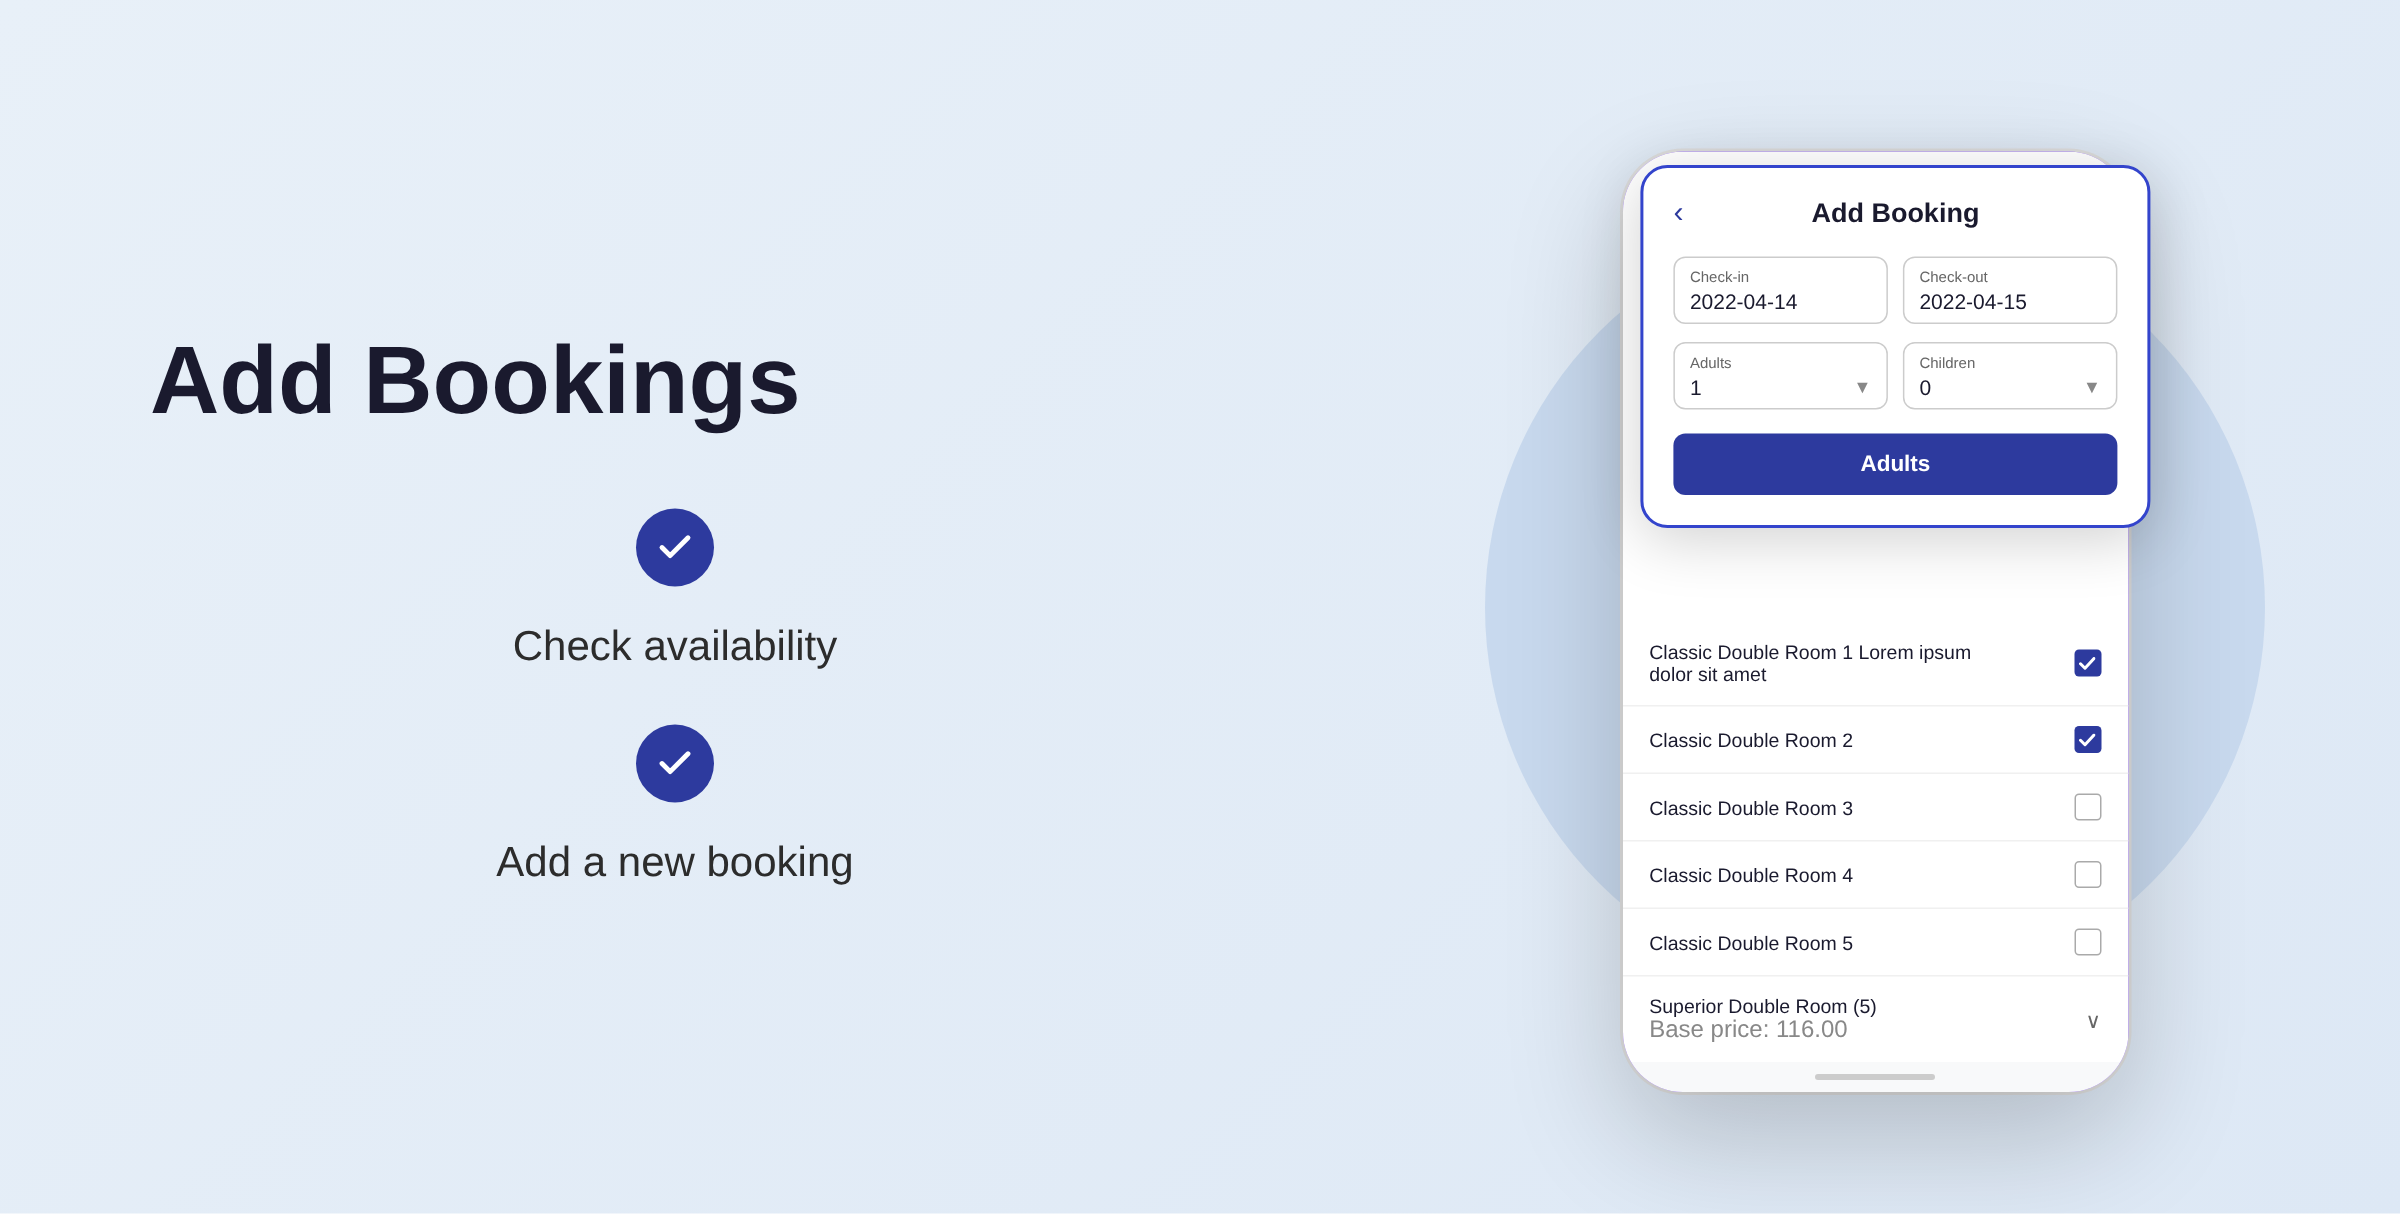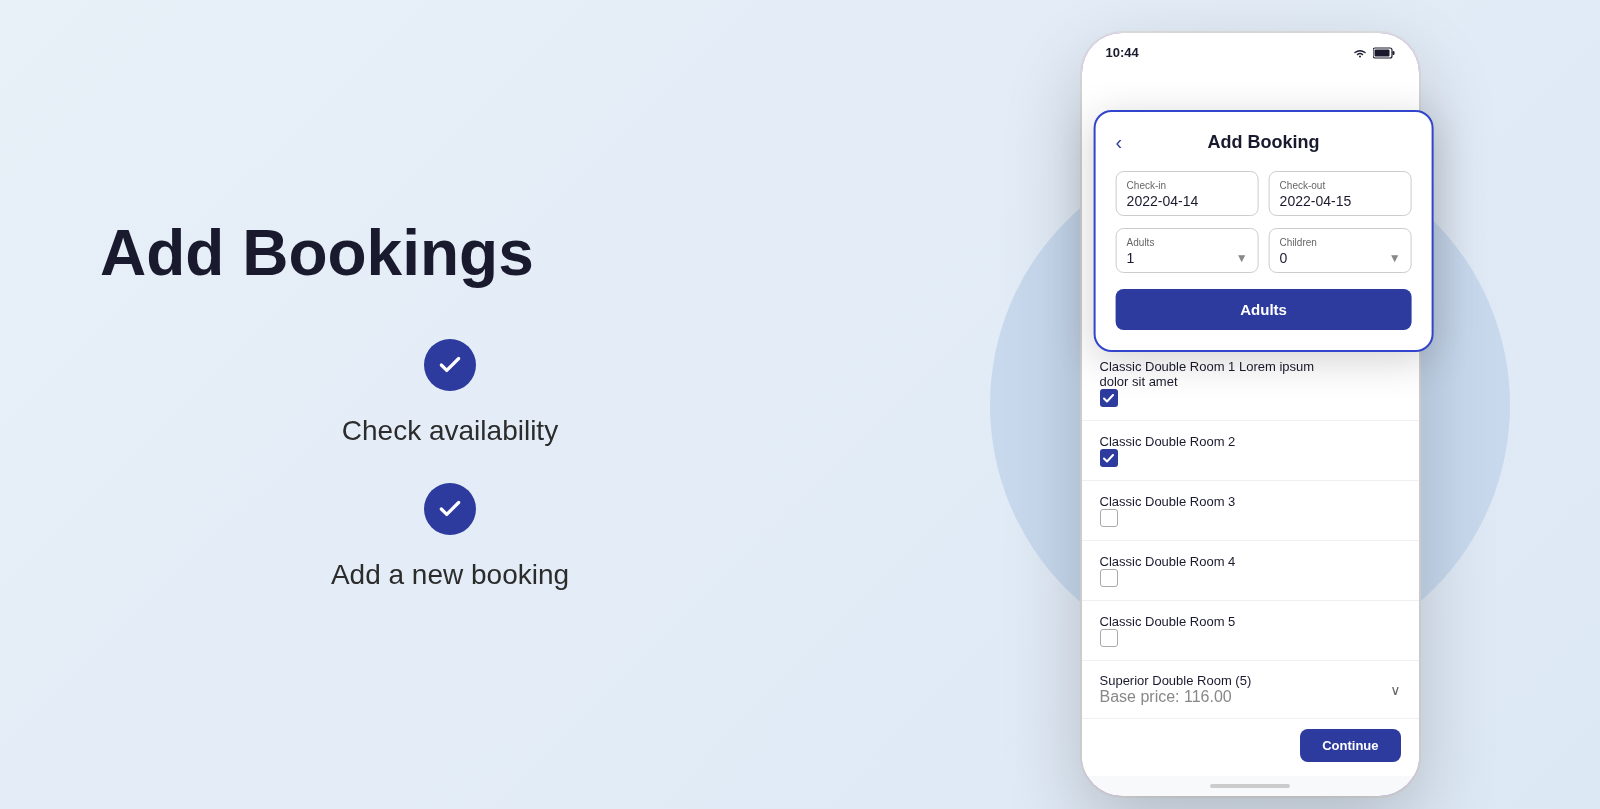--- a/index.html
+++ b/index.html
@@ -204,25 +204,24 @@
       background: #fff;
       padding: 0;
     }
 
     .room-list {
       padding: 0;
     }
 
     .room-item {
       display: flex;
-      align-items: flex-start;
+      align-items: center;
       justify-content: space-between;
       padding: 13px 18px;
       border-bottom: 1px solid #f0f0f0;
-      flex-direction: column;
     }
 
     .room-item:last-of-type {
       border-bottom: none;
     }
 
     .room-name {
       font-size: 13px;
       color: #1a1a2e;
       font-weight: 500;
@@ -432,22 +431,19 @@
 
         <div class="room-group">
           <div class="room-group-info">
             <div class="room-group-name">Superior Double Room (5)</div>
             <div class="room-group-sub">Base price: 116.00</div>
           </div>
           <span class="chevron-down">∨</span>
         </div>
       </div>
 
-      <div class="phone-footer">
-        <button class="continue-btn">Continue</button>
-      </div>
     </div>
 
     <div class="phone-bottom-bar">
       <div class="home-indicator"></div>
     </div>
   </div>
 </div>
 
 </body></html>

